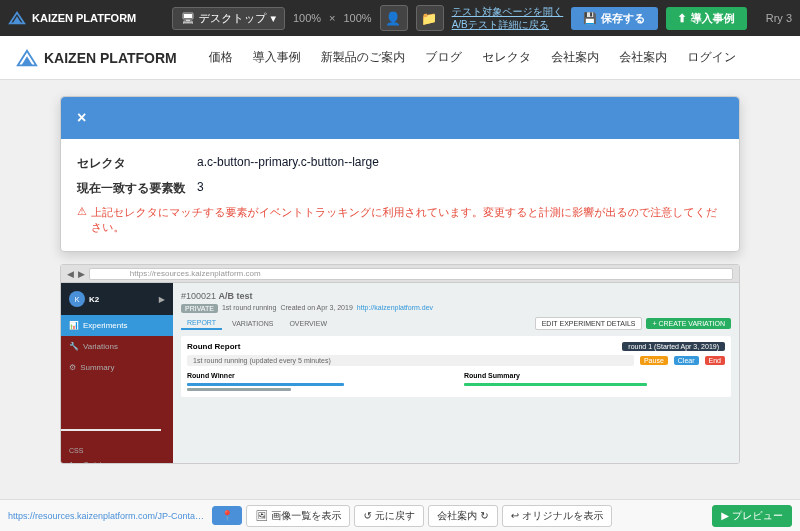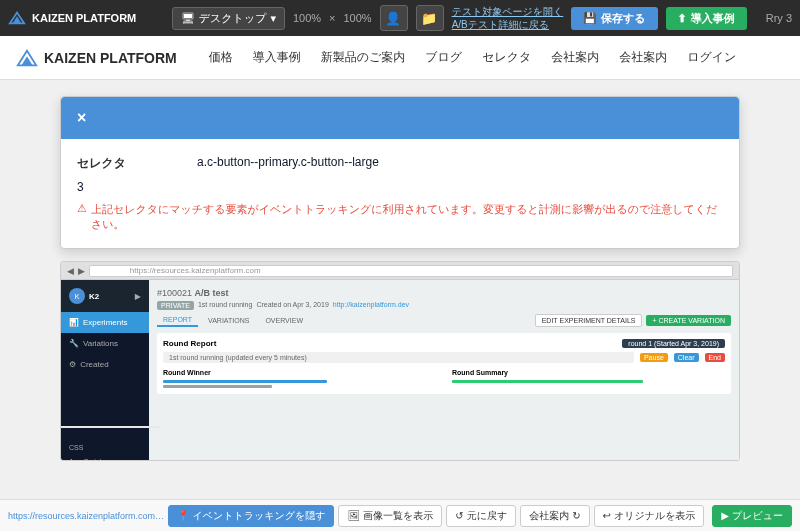--- a/index.html
+++ b/index.html
@@ -186,20 +186,21 @@
   <div class="modal">
     <div class="modal-header">
       <span class="modal-close">×</span>
     </div>
     <div class="modal-body">
       <div class="modal-row">
         <span class="modal-label">セレクタ</span>
         <span class="modal-value">a.c-button--primary.c-button--large</span>
       </div>
       <div class="modal-row">
+        <span class="modal-label">現在一致する要素数</span>
         <span class="modal-value">3</span>
       </div>
       <div class="modal-warning">
         <span>⚠</span>
         <span>上記セレクタにマッチする要素がイベントトラッキングに利用されています。変更すると計測に影響が出るので注意してください。</span>
       </div>
     </div>
   </div>
 
   <div class="preview-pane">
@@ -207,37 +208,37 @@
     <div style="display:flex;align-items:center;height:18px;background:#e0e0e0;padding:0 6px;gap:4px;border-bottom:1px solid #ccc;">
       <span style="font-size:9px;color:#666;">◀</span>
       <span style="font-size:9px;color:#666;">▶</span>
       <div style="flex:1;background:#fff;border:1px solid #ccc;border-radius:2px;height:12px;display:flex;align-items:center;padding:0 4px;">
         <span style="font-size:8px;color:#999;margin-left:36px;">https://resources.kaizenplatform.com</span>
       </div>
     </div>
 
     <div style="display:flex;height:182px;overflow:hidden;">
 
-      <div style="width:88px;background:#0f172a;flex-shrink:0;">
+      <div style="width:112px;background:#7f1d1d;flex-shrink:0;">
         <div style="padding:8px;background:#1a252f;display:flex;align-items:center;gap:4px;">
           <div style="width:16px;height:16px;border-radius:50%;background:#4a90d9;display:flex;align-items:center;justify-content:center;font-size:7px;color:#fff;">K</div>
           <span style="font-size:8px;color:#fff;font-weight:bold;">K2</span>
           <span style="color:#aaa;font-size:8px;margin-left:auto;">▶</span>
         </div>
         <div style="padding:6px 8px;display:flex;align-items:center;gap:4px;background:#3498db;">
           <span style="font-size:8px;color:#fff;">📊</span>
           <span style="font-size:8px;color:#fff;">Experiments</span>
         </div>
         <div style="padding:6px 8px;display:flex;align-items:center;gap:4px;">
           <span style="font-size:8px;color:#aaa;">🔧</span>
           <span style="font-size:8px;color:#aaa;">Variations</span>
         </div>
         <div style="padding:6px 8px;display:flex;align-items:center;gap:4px;">
           <span style="font-size:8px;color:#aaa;">⚙</span>
-          <span style="font-size:8px;color:#aaa;">Created</span>
+          <span style="font-size:8px;color:#aaa;">Summary</span>
         </div>
         <div style="position:absolute;bottom:32px;left:0;width:100px;background:#e8e8e8;height:2px;"></div>
         <div style="margin-top:60px;padding:4px 8px;">
           <span style="font-size:7px;color:#aaa;">CSS</span><br>
           <span style="font-size:7px;color:#aaa;">JavaScript</span>
         </div>
       </div>
 
       <div style="flex:1;padding:8px;background:#ecf0f1;overflow:hidden;">
         <div style="font-size:9px;color:#666;margin-bottom:3px;">
@@ -284,21 +285,20 @@
       </div>
     </div>
   </div>
 </div>
 
 <div style="display:flex;align-items:center;height:32px;background:#f8f8f8;border-top:1px solid #ddd;padding:0 8px;gap:4px;width:800px;position:fixed;bottom:0;left:0;">
   <span style="font-size:9px;color:#4a90d9;max-width:200px;overflow:hidden;text-overflow:ellipsis;white-space:nowrap;">https://resources.kaizenplatform.com/JP-Contact-Form_Reg.html</span>
 
   <button class="bottom-btn bottom-btn-blue">
     <span>📍</span>
-    <span>イベントトラッキングを隠す</span>
   </button>
 
   <button class="bottom-btn">
     <span>🖼</span>
     <span>画像一覧を表示</span>
   </button>
 
   <button class="bottom-btn">
     <span>↺</span>
     <span>元に戻す</span>

